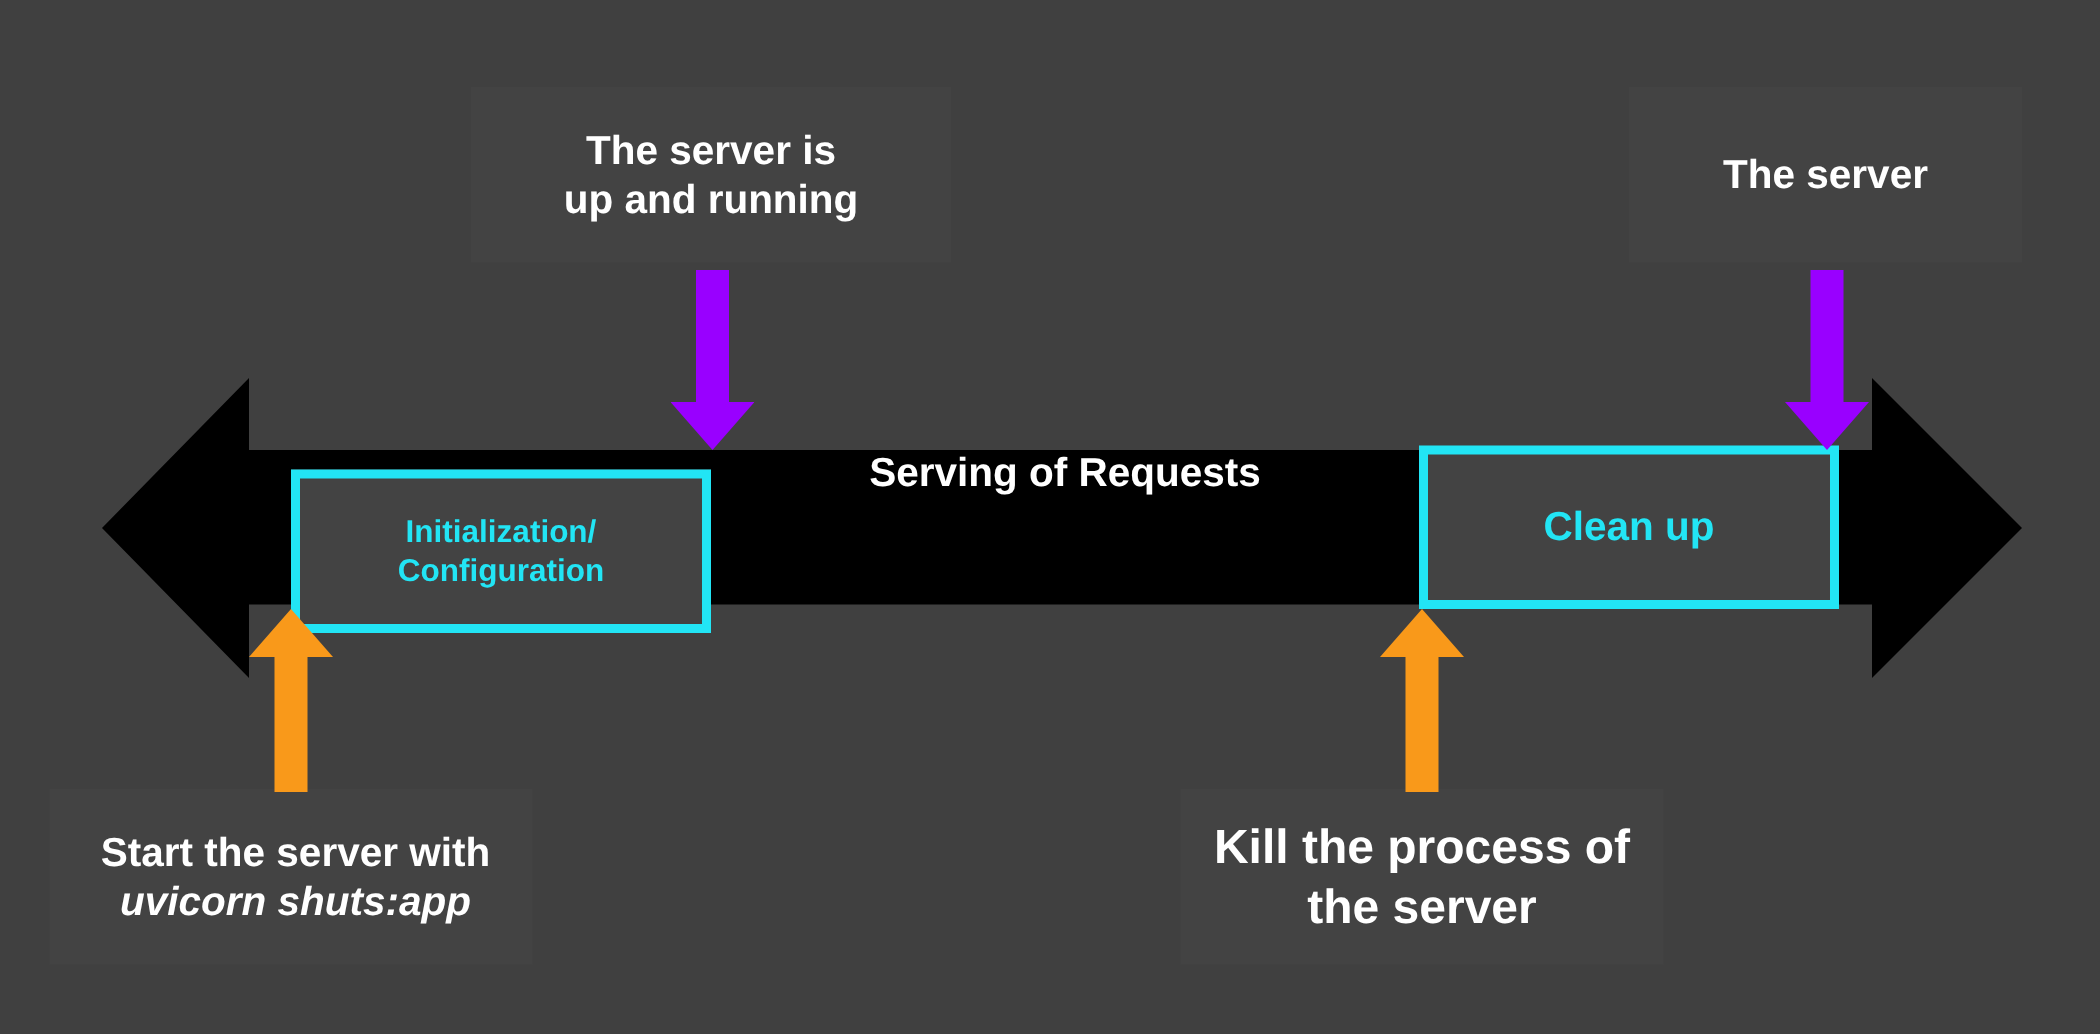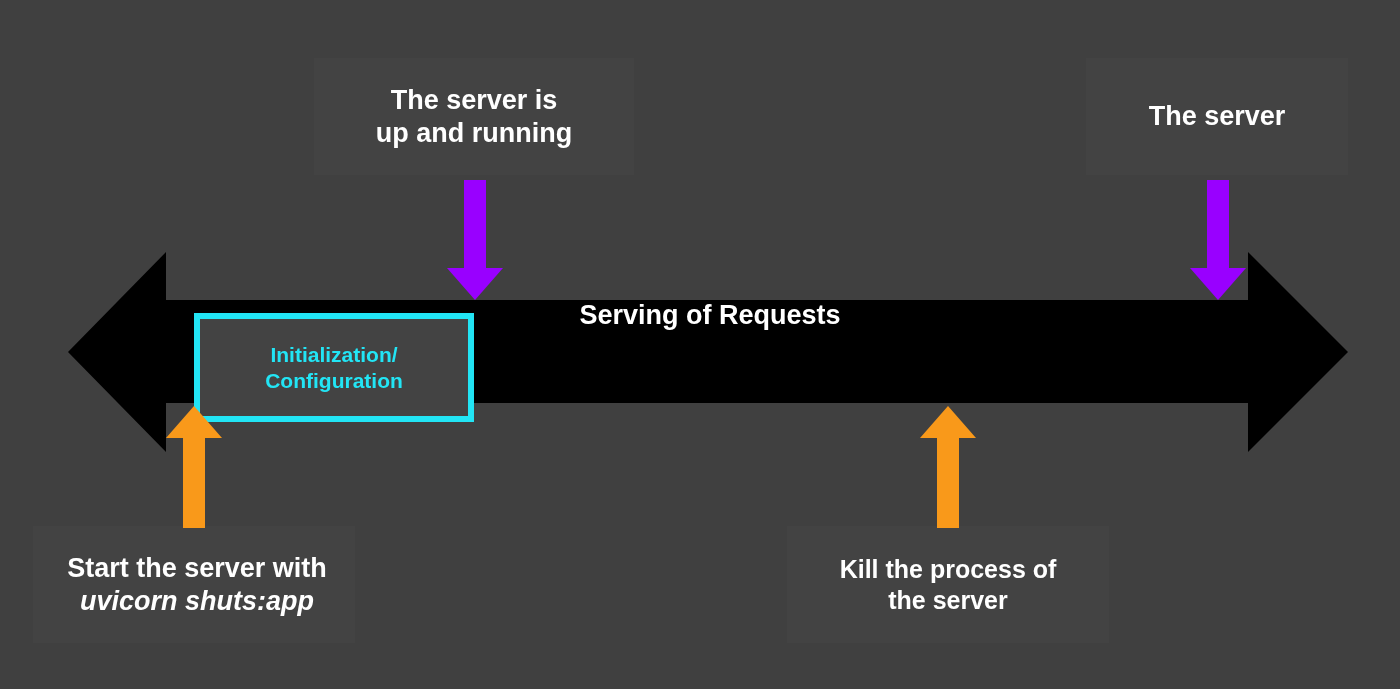--- a/index.html
+++ b/index.html
@@ -35,21 +35,21 @@
   }
   .callout .line { display: block; }
   .callout .italic {
     font-style: italic;
     display: block;
   }
 
   #callout-up-running { left: 314px; top: 58px;  width: 320px; height: 117px; font-size: 27px; }
   #callout-shuts-down { left: 1086px; top: 58px; width: 262px; height: 117px; font-size: 27px; }
   #callout-start-server { left: 33px;  top: 526px; width: 322px; height: 117px; font-size: 27px; padding-left: 16px; }
-  #callout-kill-process { left: 787px; top: 526px; width: 322px; height: 117px; font-size: 25px; }
+  #callout-kill-process { left: 787px; top: 526px; width: 322px; height: 117px; font-size: 32px; }
 
   
   #timeline-arrow {
     position: absolute;
     left: 0px;
     top: 230px;
     width: 1400px;
     height: 250px;
   }
 
@@ -146,20 +146,23 @@
     <span>Serving of Requests</span>
   </div>
 
   <div class="phase-box" id="phase-init">
     <div>
       <span class="line">Initialization/</span>
       <span class="line">Configuration</span>
     </div>
   </div>
 
+  <div class="phase-box" id="phase-cleanup">
+    <span>Clean up</span>
+  </div>
 
   <svg class="connector" id="arrow-up-running" viewBox="0 0 56 120">
     <polygon points="17,0 39,0 39,88 56,88 28,120 0,88 17,88" fill="#9900ff"></polygon>
   </svg>
 
   <svg class="connector" id="arrow-shuts-down" viewBox="0 0 56 120">
     <polygon points="17,0 39,0 39,88 56,88 28,120 0,88 17,88" fill="#9900ff"></polygon>
   </svg>
 
   <svg class="connector" id="arrow-start" viewBox="0 0 56 122">

